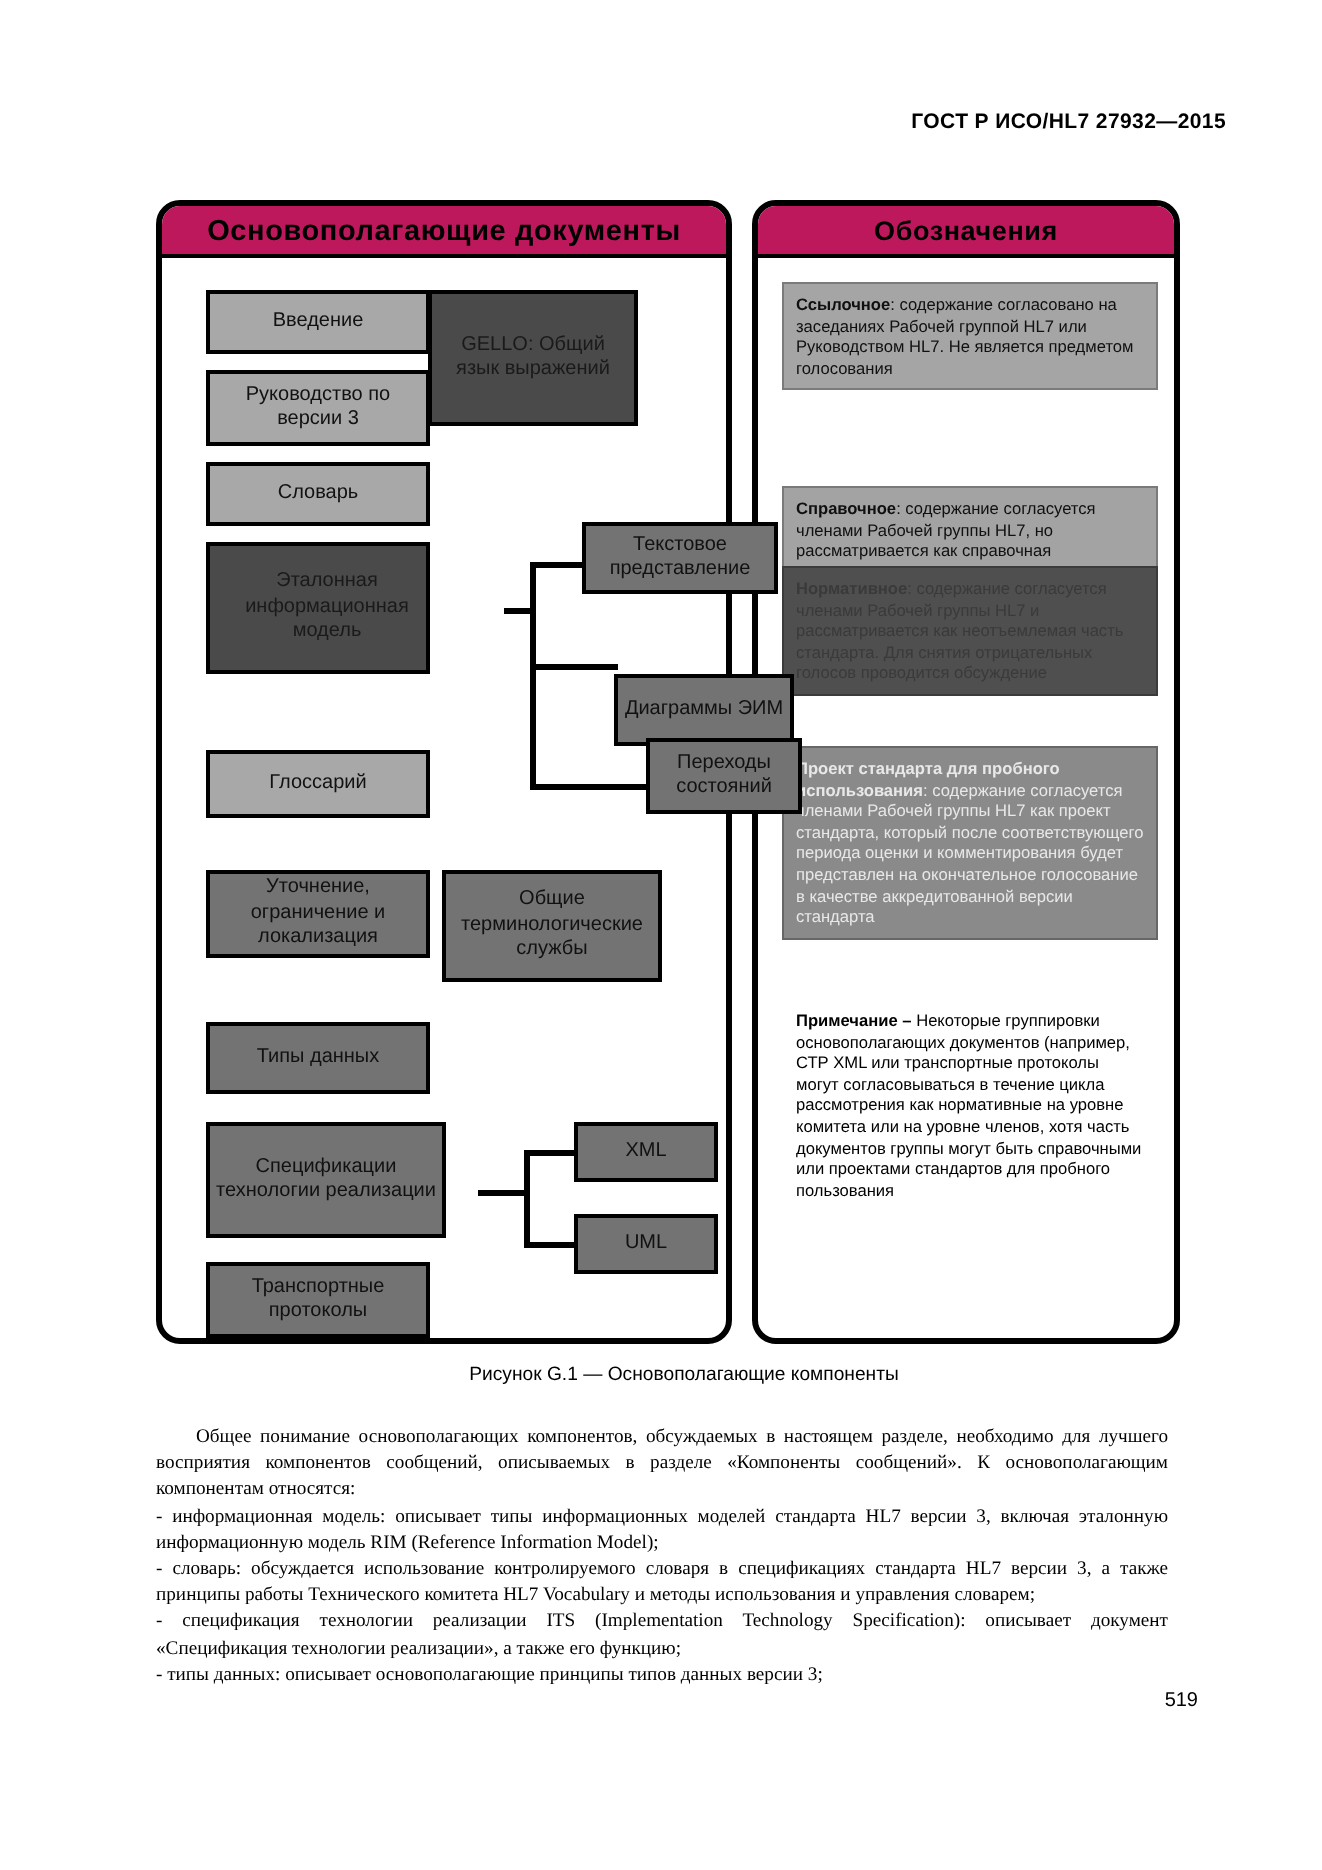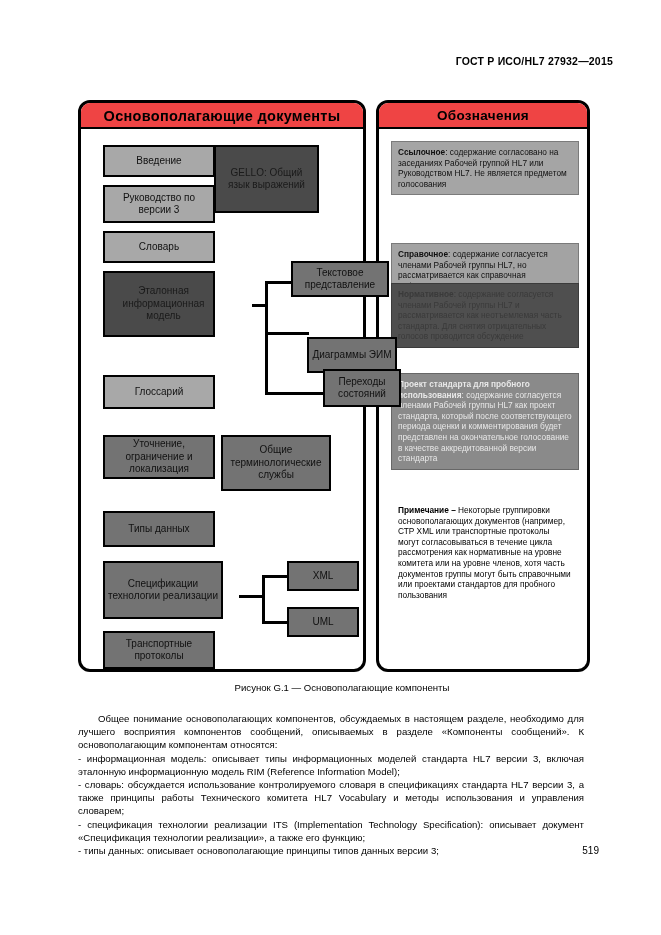--- a/index.html
+++ b/index.html
@@ -52,21 +52,21 @@
     left: 0;
     top: 0;
     width: 100%;
     height: 26px;
     line-height: 26px;
     text-align: center;
     font-weight: bold;
     font-size: 14.5px;
     border-bottom: 2.5px solid #000;
     box-sizing: border-box;
-    background: #ef4444;
+    background: #be185d;
     border-radius: 9px 9px 0 0;
     letter-spacing: 0.3px;
     white-space: nowrap;
   }
   .panel-title.small { font-size: 13.5px; }
 
   
   .node {
     position: absolute;
     border: 2px solid #000;
@@ -121,20 +121,21 @@
   }
 
   .body-copy {
     position: absolute;
     top: 712px;
     left: 78px;
     width: 506px;
     font-size: 9.6px;
     line-height: 13.2px;
     text-align: justify;
+    font-family: Liberation Serif, serif;
   }
   .body-copy p { margin: 0; }
   .body-copy p.indent { text-indent: 20px; }
 
   .page-number {
     position: absolute;
     top: 845px;
     right: 62px;
     font-size: 10px;
   }

